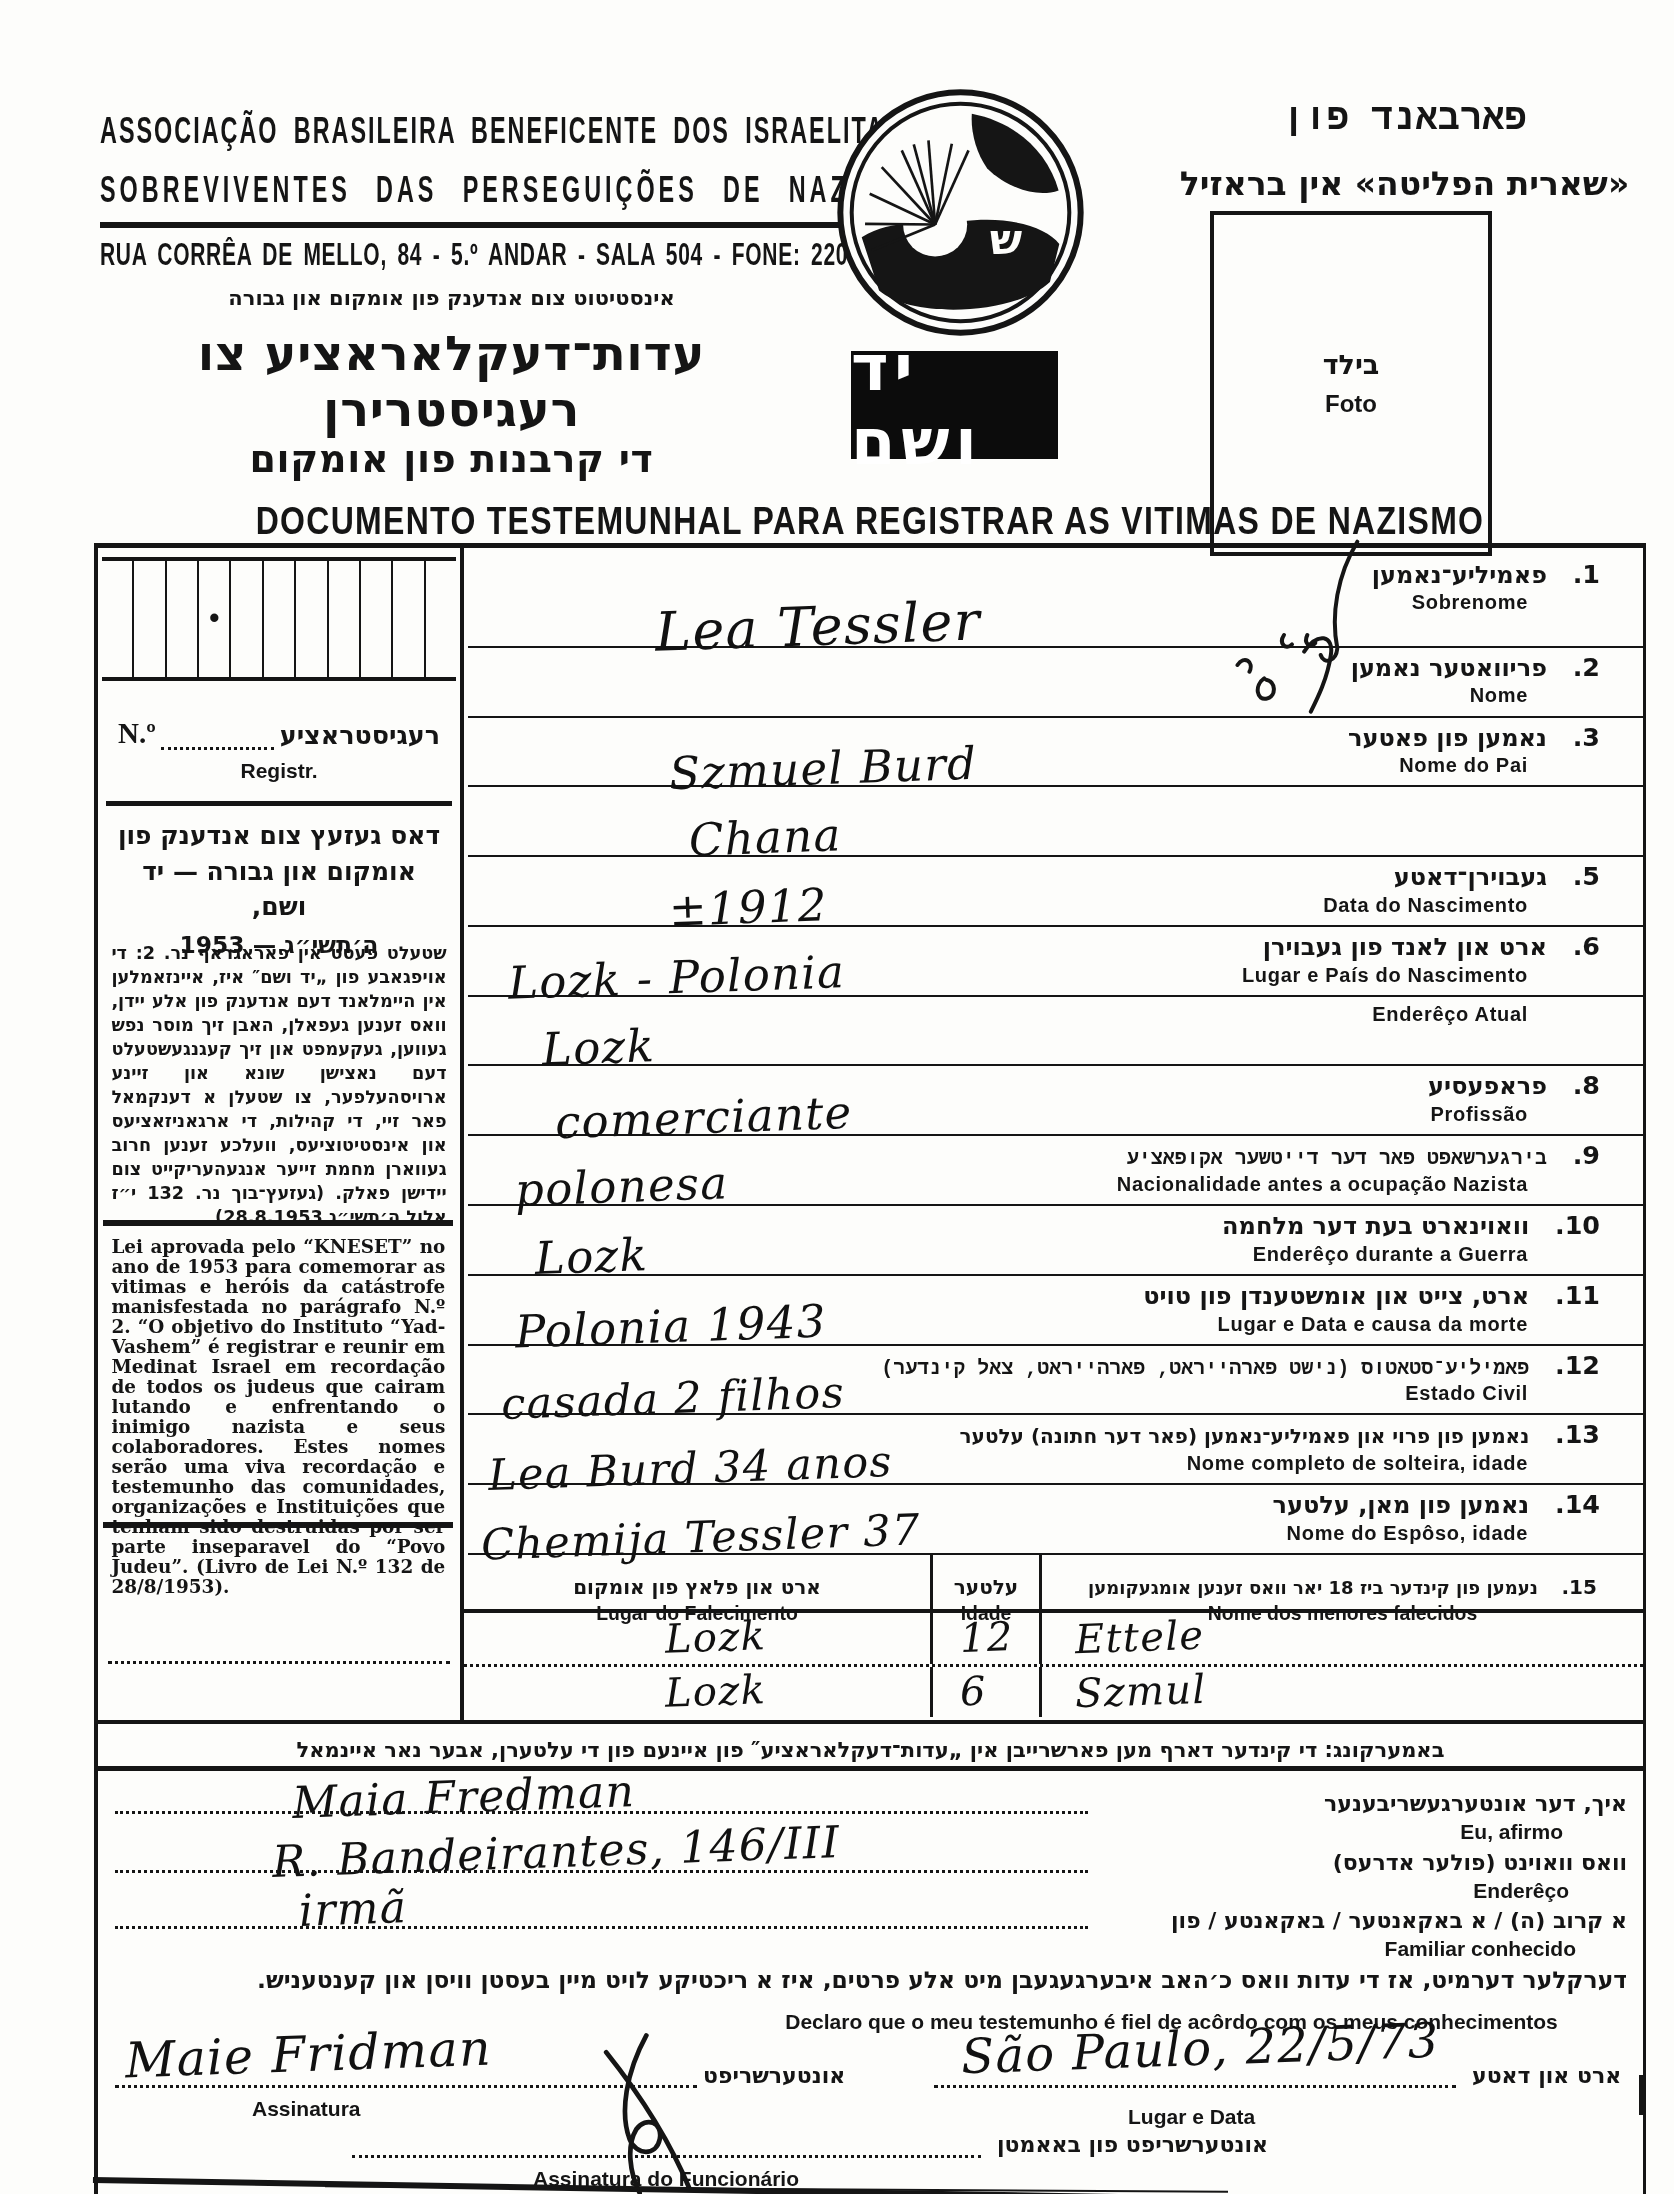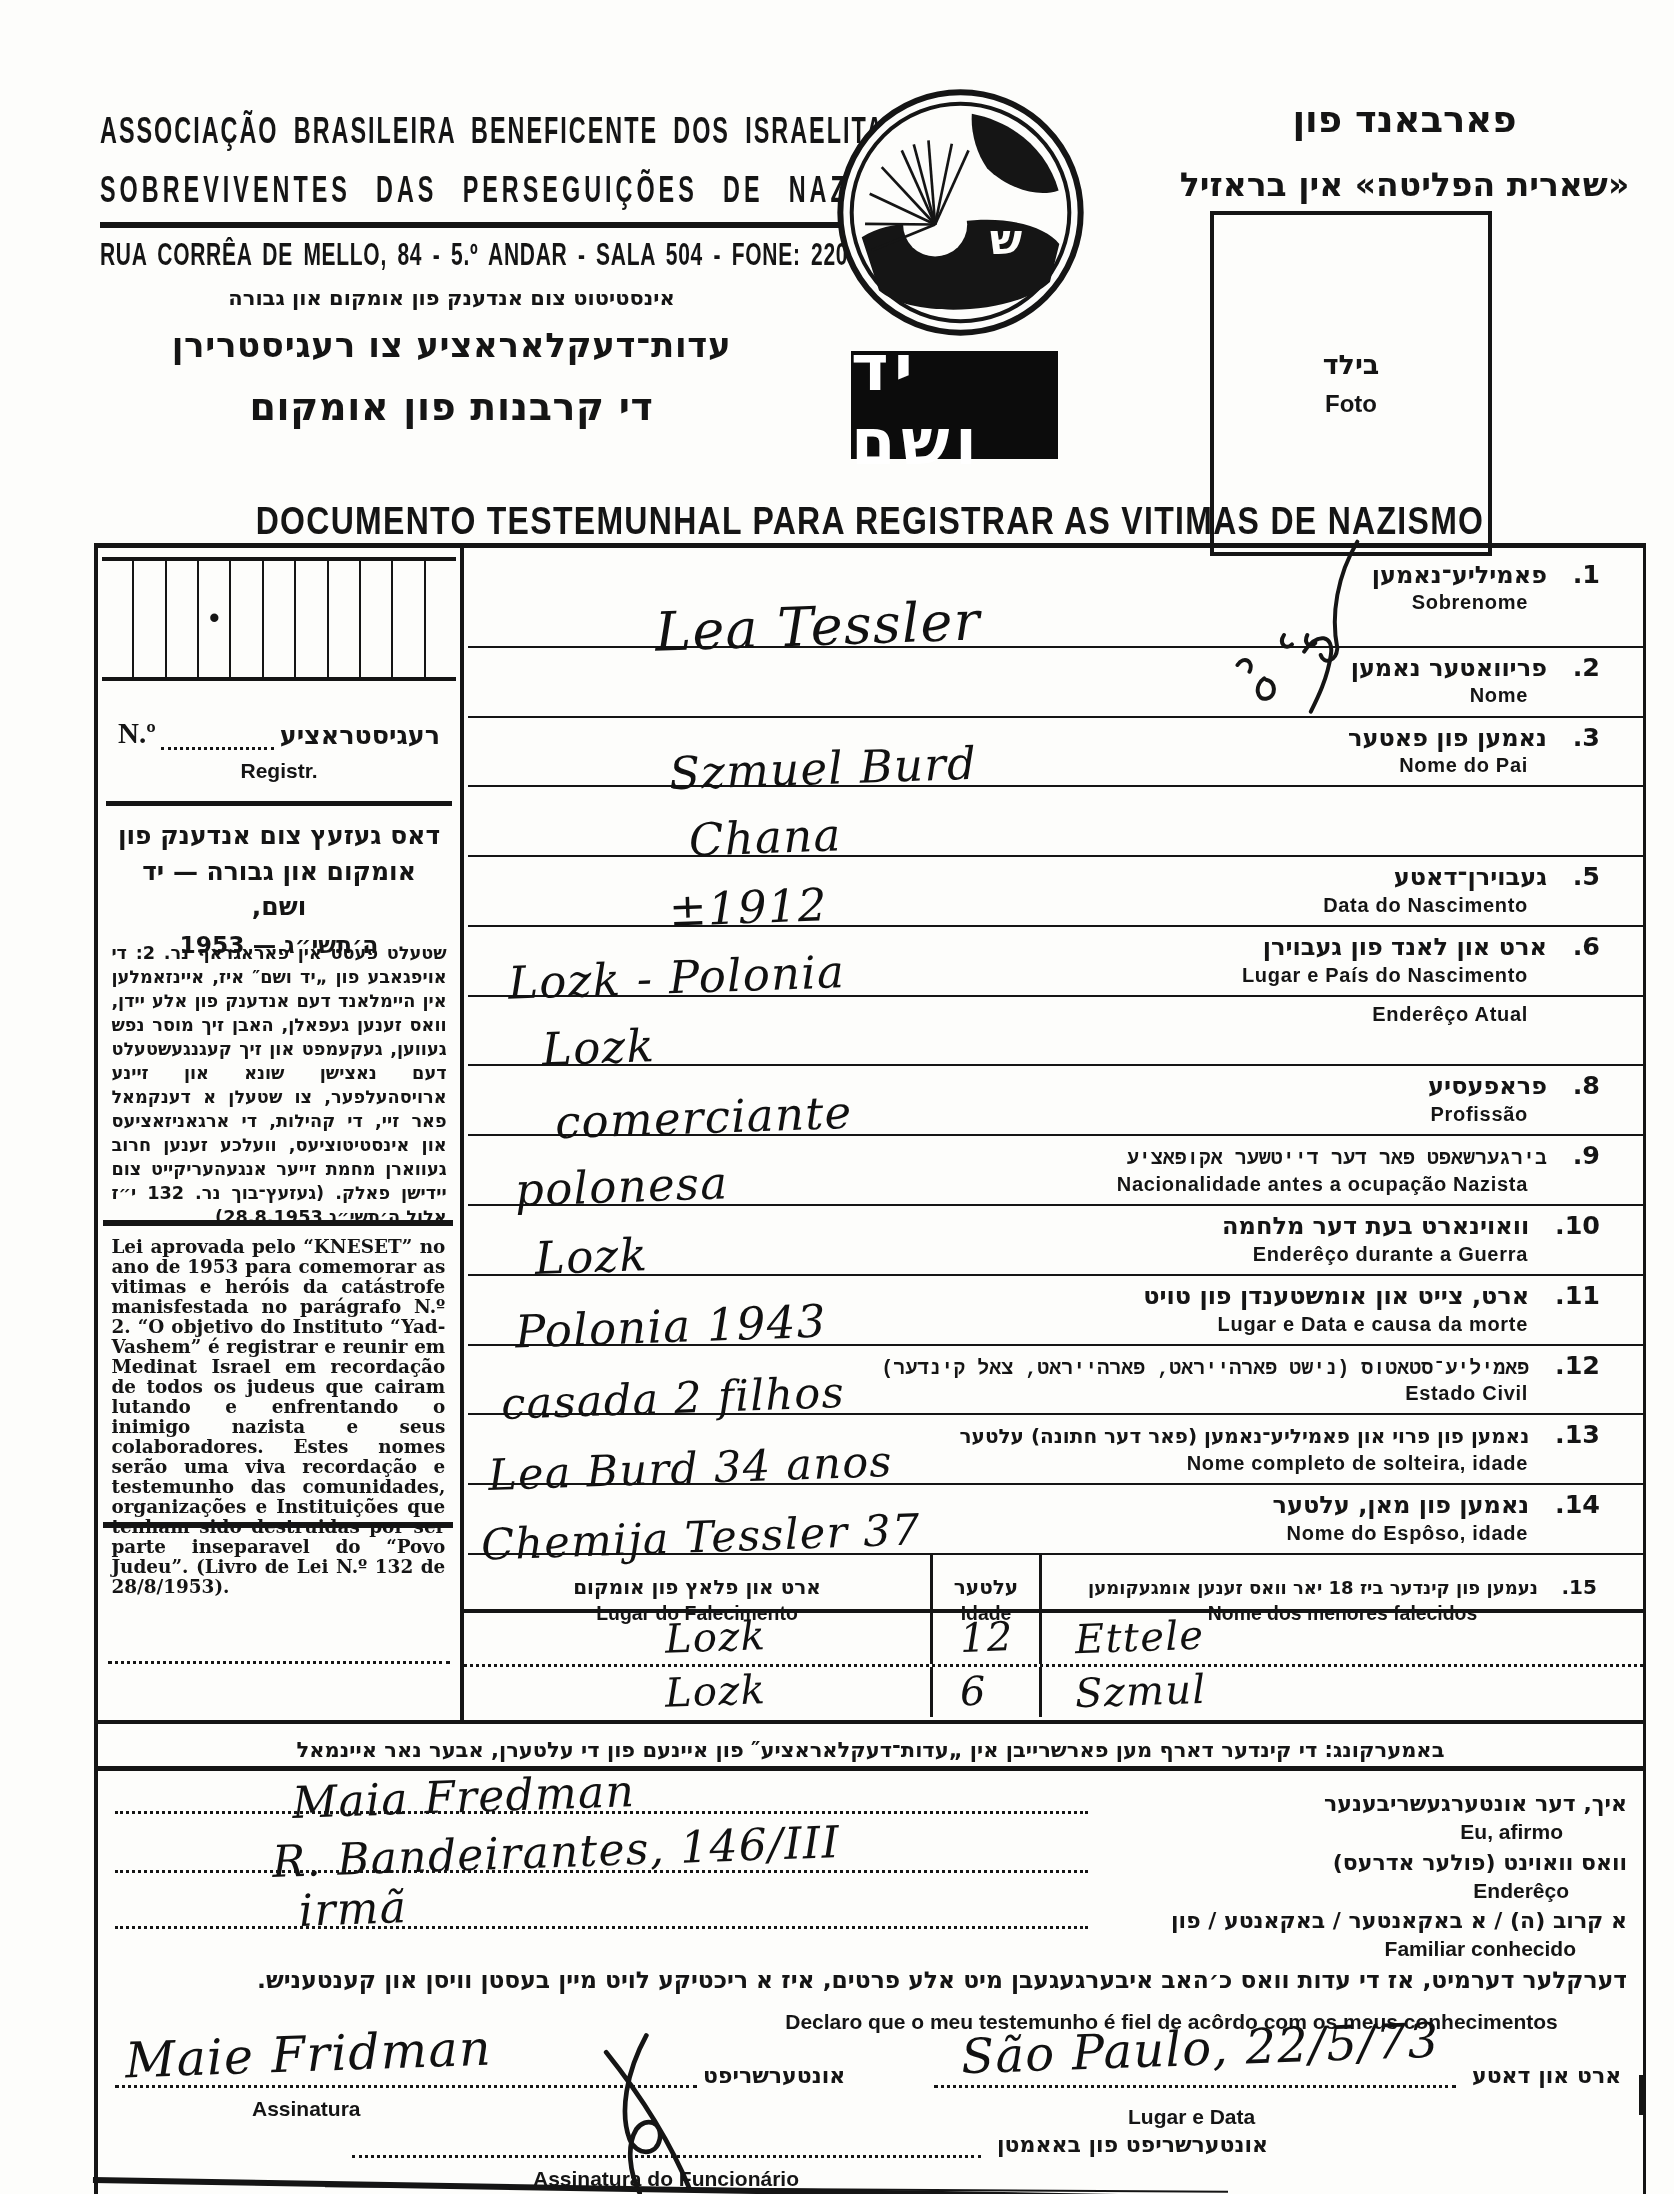--- a/index.html
+++ b/index.html
@@ -17,31 +17,31 @@
   .org-line { position:absolute; left:100px; white-space:nowrap; font-weight:700;
     font-family:"Liberation Sans",sans-serif; transform-origin:left top; }
   .org-1 { top:110px; font-size:23.4px; letter-spacing:2px; word-spacing:6.7px; transform:scaleY(1.55); }
   .org-2 { top:169px; font-size:23.4px; letter-spacing:4px; word-spacing:14.7px; transform:scaleY(1.55); }
   .org-divider { position:absolute; left:100px; top:222px; width:744px; height:6px; background:#151515; }
   .org-addr { top:237px; font-size:21px; letter-spacing:0.7px; word-spacing:4px; transform:scaleY(1.45); }
 
   .intro { position:absolute; left:107px; top:286px; width:689px; text-align:center;
     font-family:"DejaVu Sans",sans-serif; font-weight:700; }
   .intro-1 { font-size:21px; margin-bottom:14.7px; }
-  .intro-2 { font-size:34px; margin-bottom:20px; letter-spacing:0.7px; }
+  .intro-2 { font-size:48px; letter-spacing:0.7px; }
   .intro-3 { font-size:38px; letter-spacing:0.7px; }
 
   .emblem { position:absolute; left:835px; top:87px; }
   .yad-block { position:absolute; left:851px; top:351px; width:207px; height:108px;
     background:#0c0c0c; color:#fff; display:flex; align-items:center; justify-content:center;
     font-family:"DejaVu Sans",sans-serif; font-weight:700; font-size:64px; letter-spacing:5.4px; }
 
   .hdr-he { position:absolute; left:1157px; top:98px; width:495px; text-align:center;
     font-family:"DejaVu Sans",sans-serif; font-weight:700; direction:rtl; }
-  .hdr-he-1 { font-size:37px; margin-bottom:24px; }
+  .hdr-he-1 { font-size:37px; margin-bottom:24px;font-family:Liberation Mono, monospace; }
   .hdr-he-2 { font-size:33px; }
 
   .photo-box { position:absolute; left:1210px; top:211px; width:282px; height:345px;
     border:4px solid #151515; display:flex; flex-direction:column; align-items:center; justify-content:center; }
   .photo-he { font-family:"DejaVu Sans",sans-serif; font-weight:700; font-size:27px; margin-bottom:9.4px; }
   .photo-pt { font-family:"Liberation Sans",sans-serif; font-weight:700; font-size:24px; }
 
   .doc-title { position:absolute; left:94px; top:499px; width:1552px; text-align:center;
     font-family:"Liberation Sans",sans-serif; font-weight:700; font-size:32px; letter-spacing:1.3px;
     transform:scaleY(1.2); transform-origin:center top; white-space:nowrap; }

